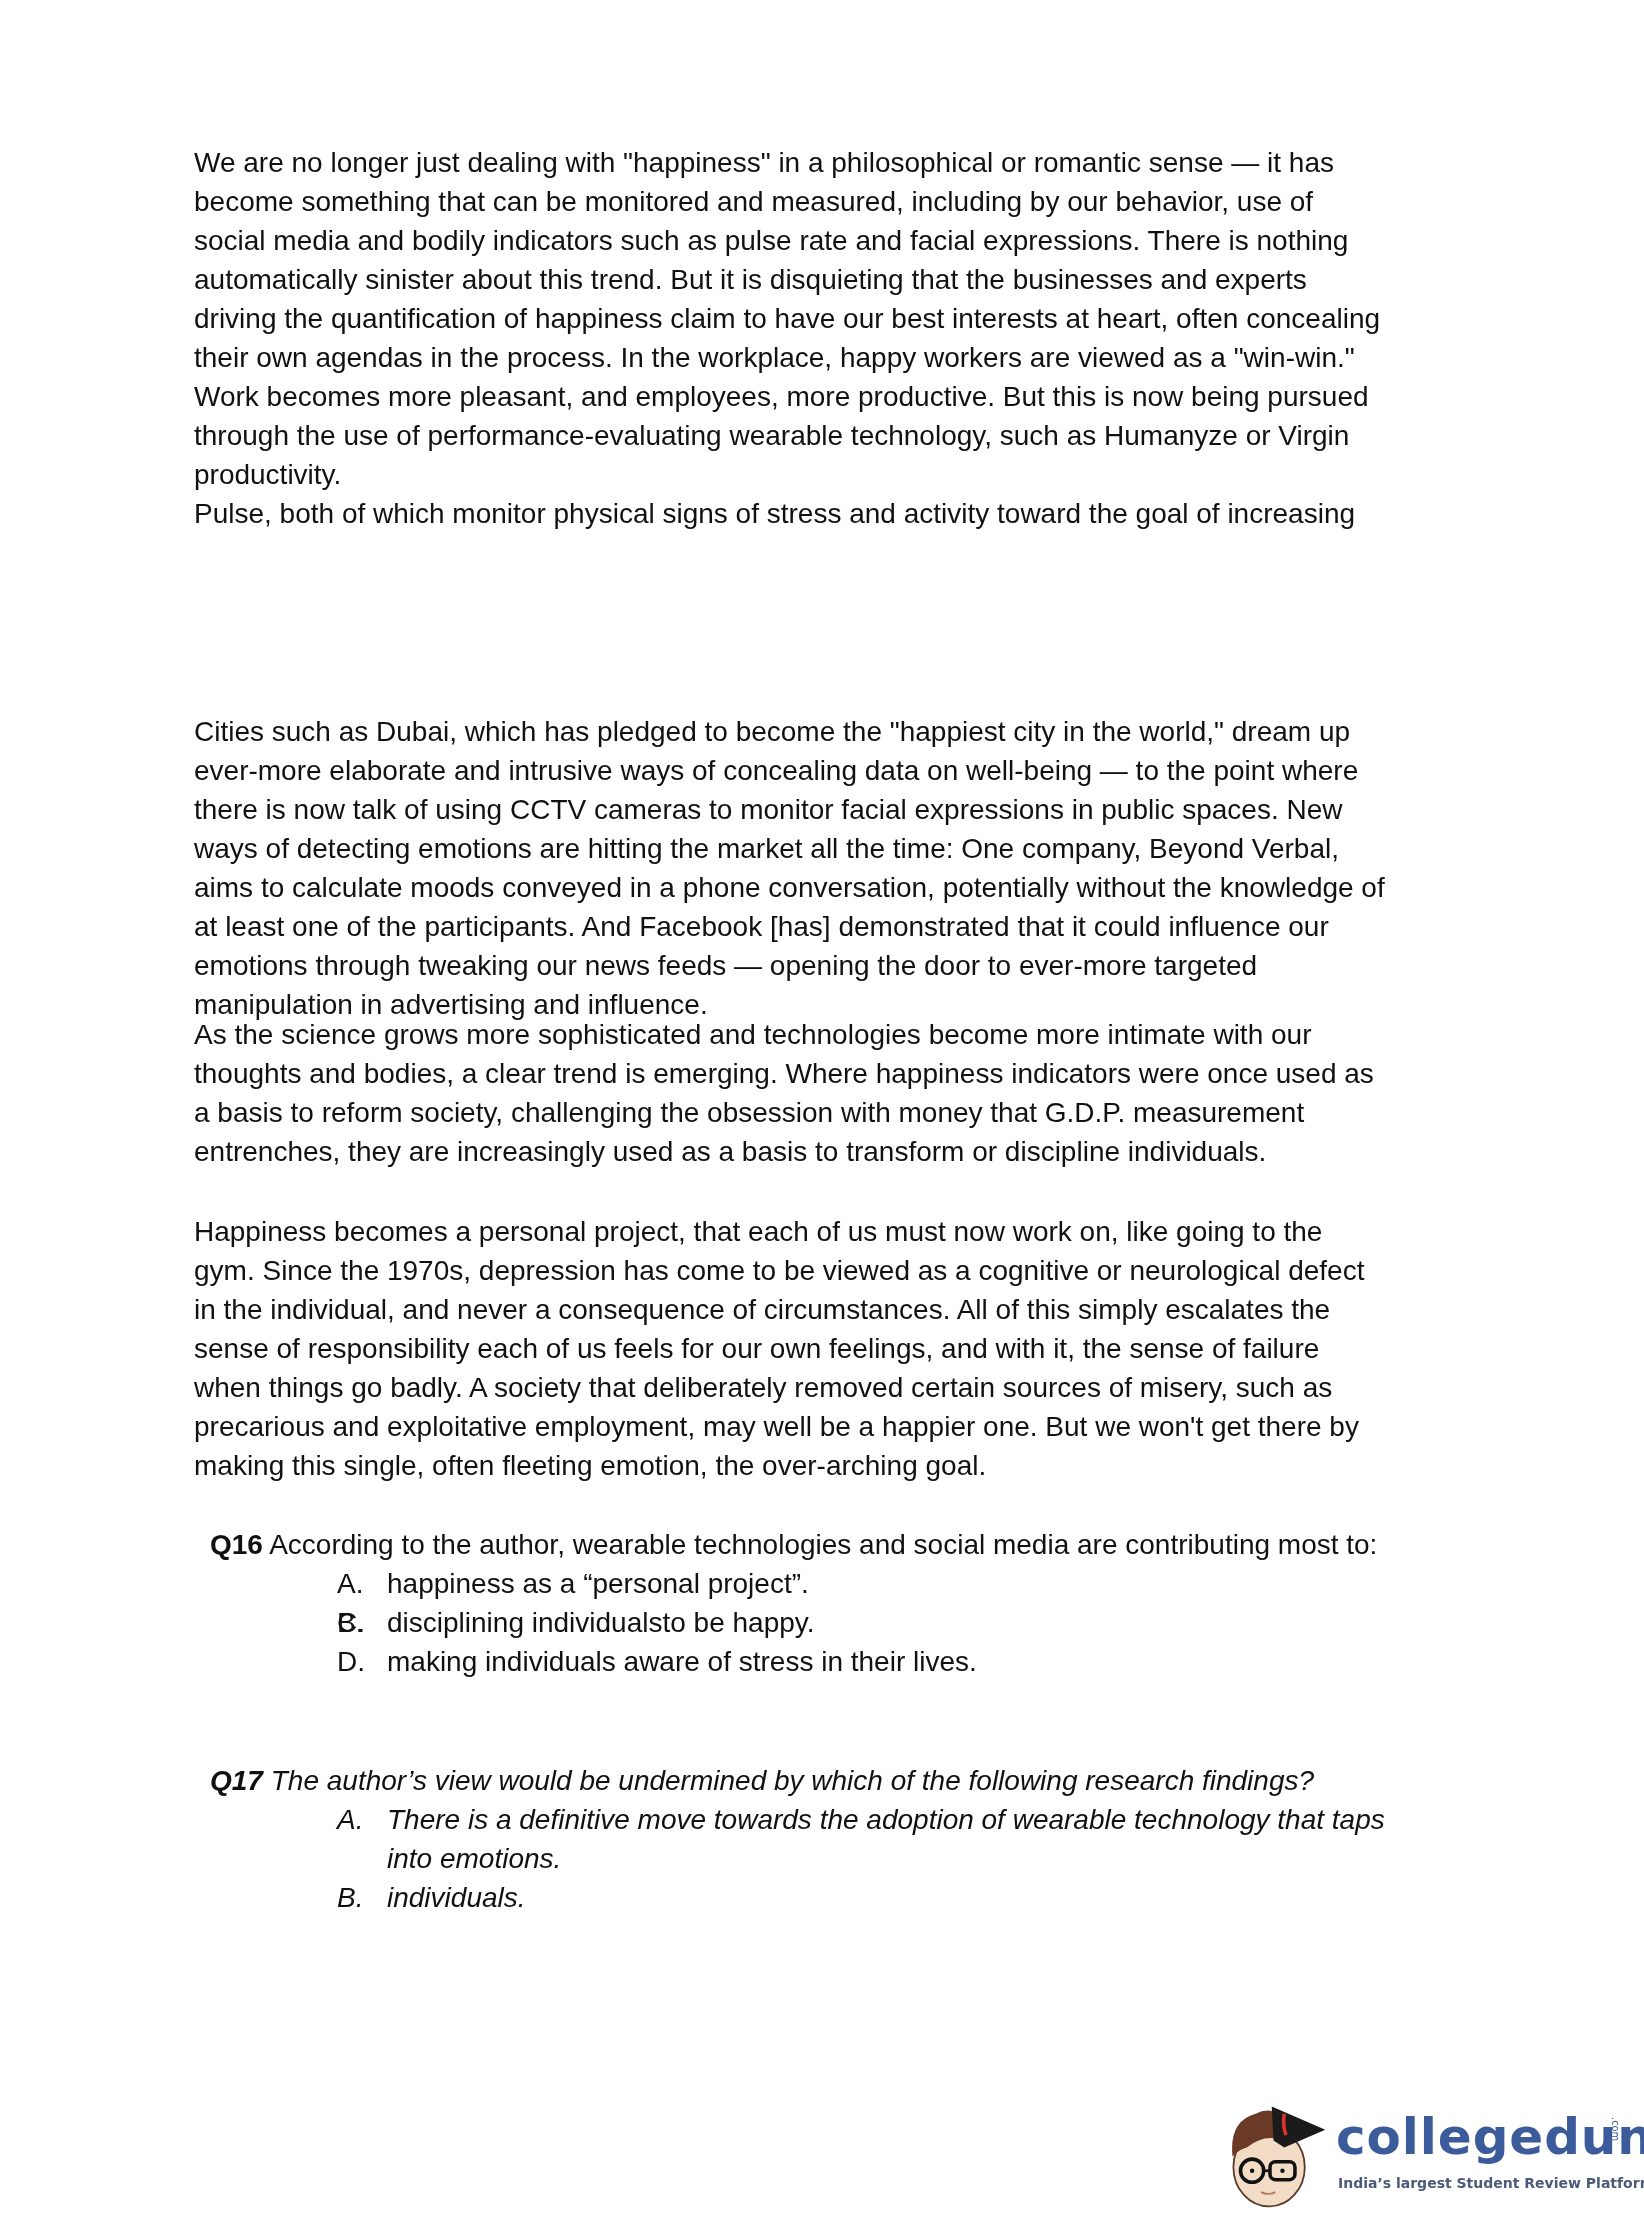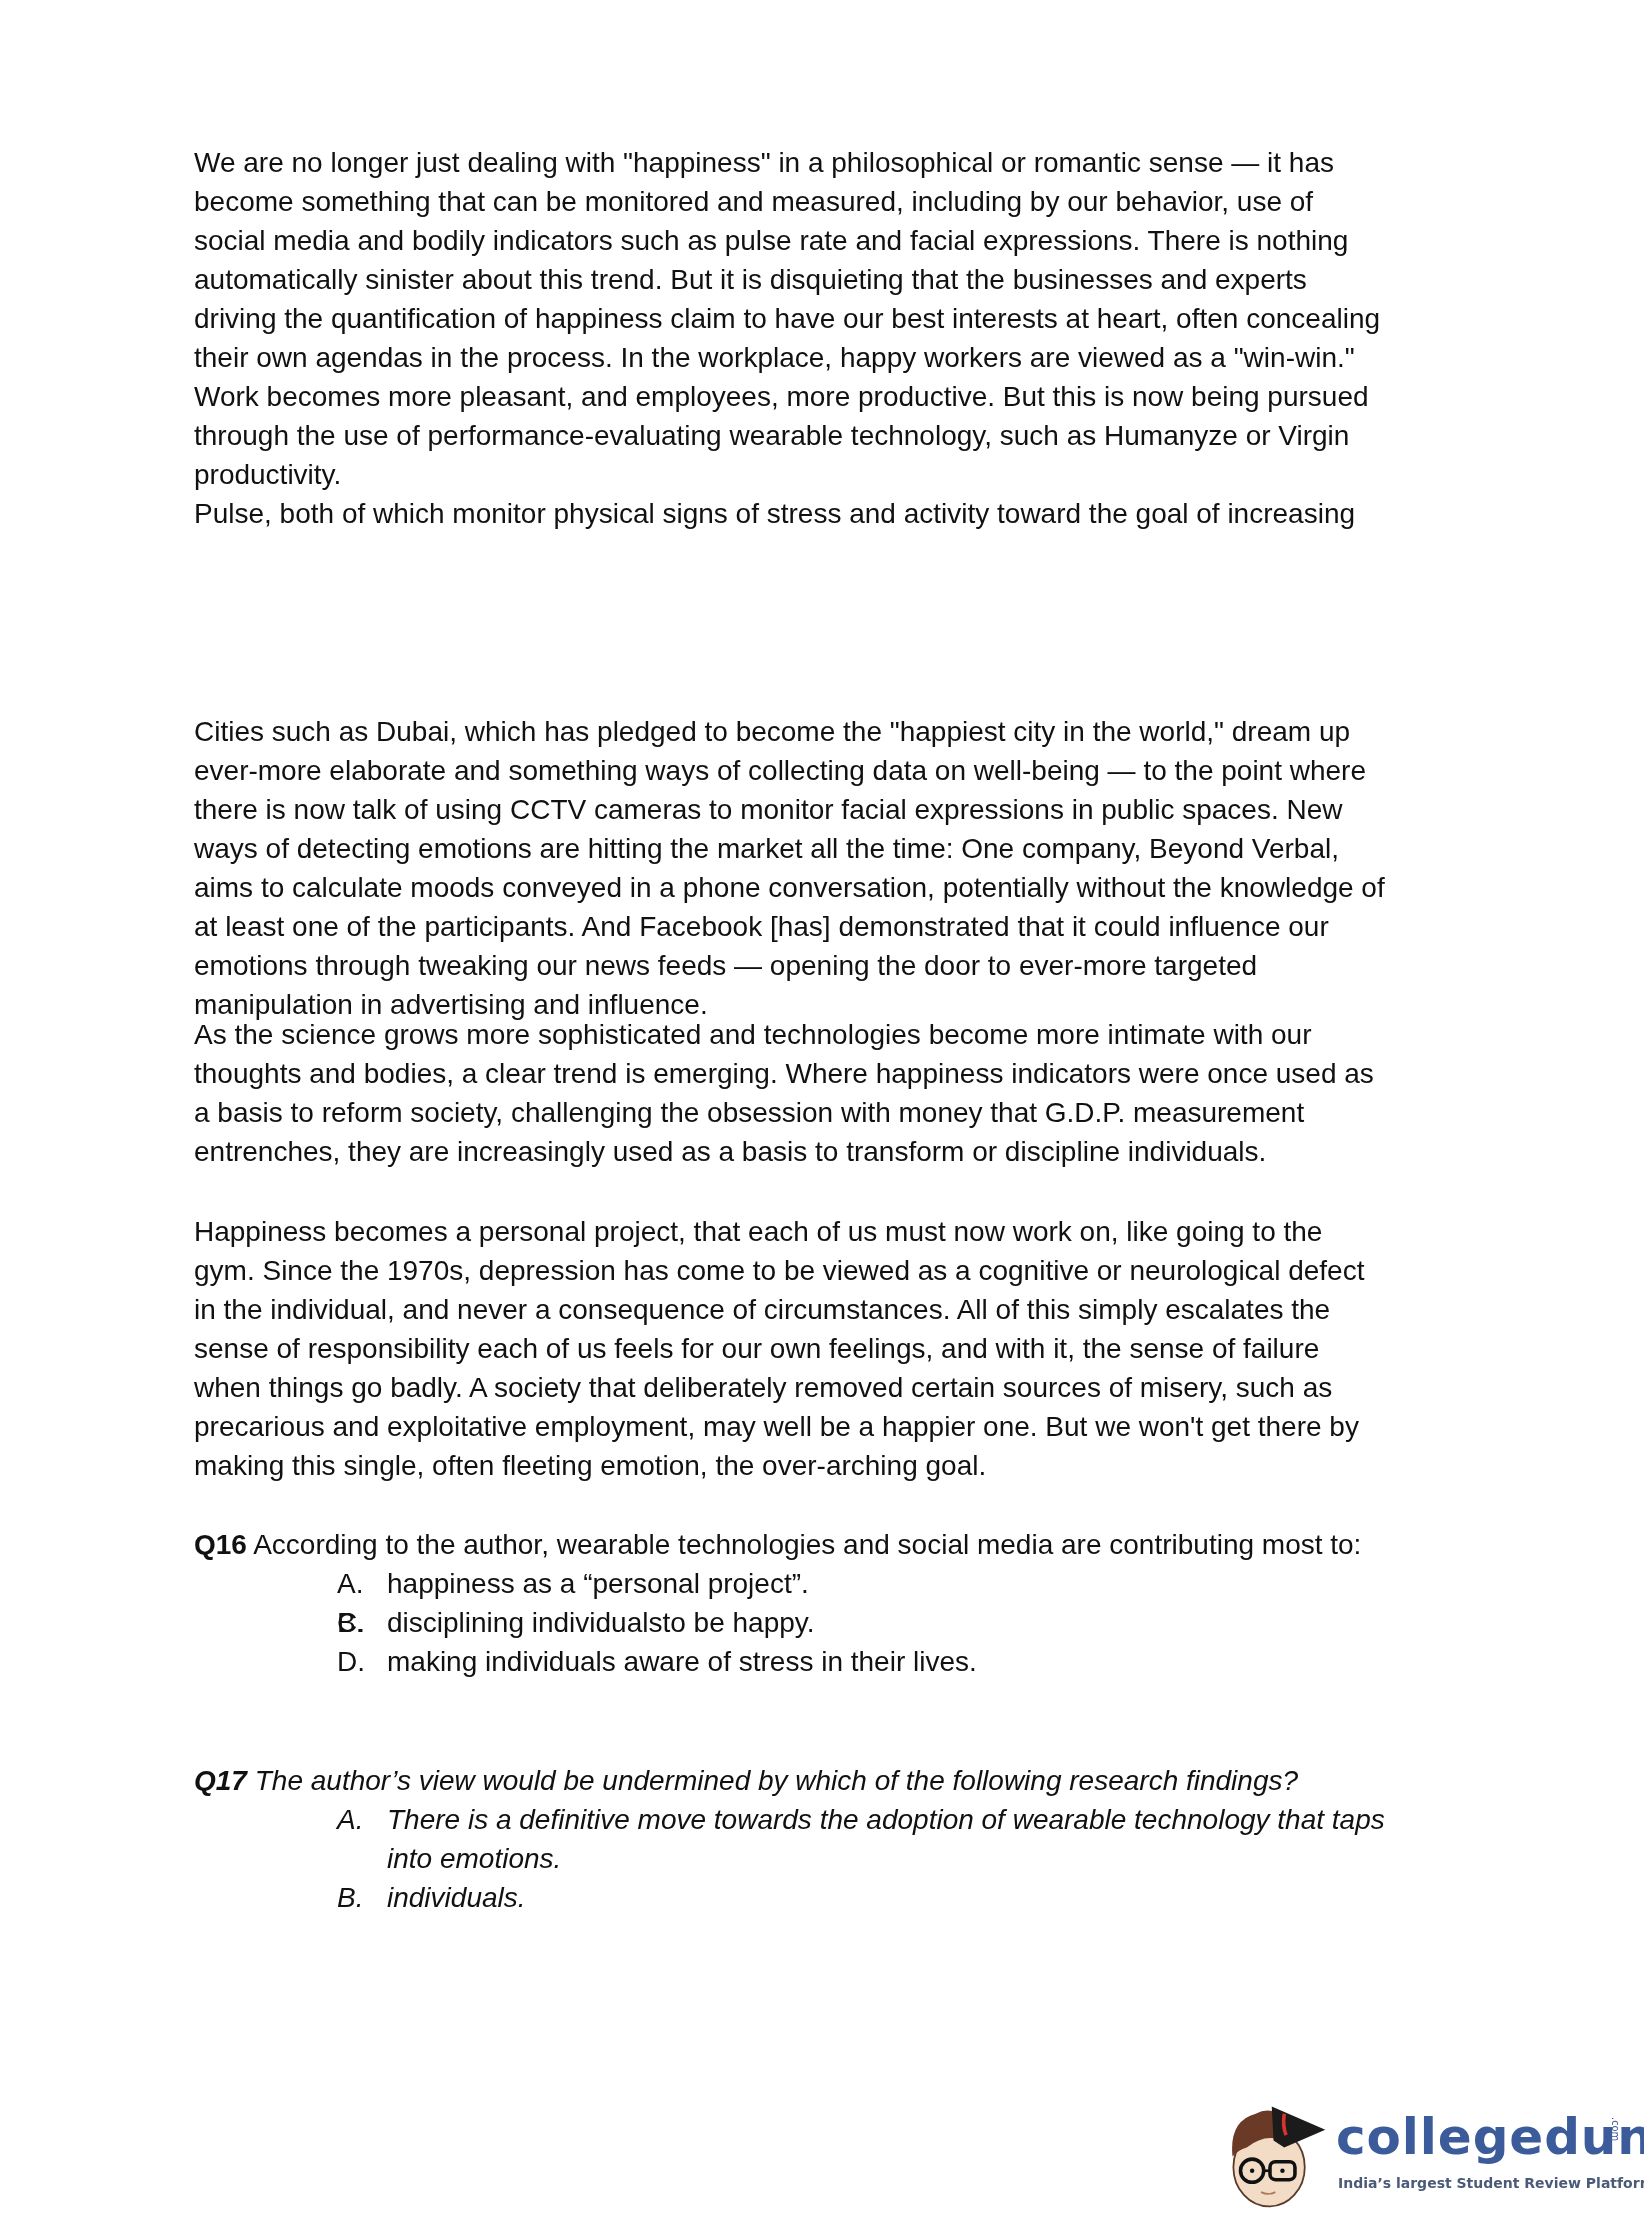--- a/index.html
+++ b/index.html
@@ -2,21 +2,21 @@
 <html style="font-size:14.3px"><head>
 <meta charset="utf-8">
 <style>
   html, body { margin: 0; padding: 0; background: #ffffff; }
   body { width: 1644px; height: 2217px; position: relative; overflow: hidden;
          font-family: "Liberation Sans", sans-serif; color: #111111; }
   .page { position: absolute; left: 0; top: 0; width: 1376px; height: 2217px; }
   .para { position: absolute; left: 194px; width: 1290px; }
   .line { display: block; font-size: 28px; line-height: 39px; white-space: nowrap; }
   .q { position: absolute; left: 194px; width: 1325px; }
-  .qnum { font-weight: bold; }
+  .qnum { font-weight: bold; margin-left: 16px; }
   .opts { margin: 0; padding: 0; list-style: none; }
   .opt { position: relative; padding-left: 193px; }
   .opt-letter { position: absolute; left: 143px; top: 0; font-size: 28px; line-height: 39px; }
   .logo { position: absolute; left: 1220px; top: 2094px; width: 412px; height: 116px; }
   .logo-word { position: absolute; left: 116px; top: 16px; font-family: "DejaVu Sans", sans-serif;
                font-weight: bold; font-size: 50px; color: #3b5b9a; letter-spacing: 0.9px; line-height: 54px; }
   .logo-com { position: absolute; left: 401px; top: 23px; font-size: 9.9px; color: #3b5b9a;
               transform: rotate(90deg); transform-origin: left top; font-family: "DejaVu Sans", sans-serif; }
   .logo-tag { position: absolute; left: 118px; top: 81px; font-family: "DejaVu Sans", sans-serif;
               font-weight: bold; font-size: 14px; color: #4a5a78; white-space: nowrap; }
@@ -35,21 +35,21 @@
     <span class="line">driving the quantification of happiness claim to have our best interests at heart, often concealing</span>
     <span class="line">their own agendas in the process. In the workplace, happy workers are viewed as a "win-win."</span>
     <span class="line">Work becomes more pleasant, and employees, more productive. But this is now being pursued</span>
     <span class="line">through the use of performance-evaluating wearable technology, such as Humanyze or Virgin</span>
     <span class="line">productivity.</span>
     <span class="line">Pulse, both of which monitor physical signs of stress and activity toward the goal of increasing</span>
   </div>
 
   <div class="para" style="top:664px;margin-top:48px;">
     <span class="line">Cities such as Dubai, which has pledged to become the "happiest city in the world," dream up</span>
-    <span class="line">ever-more elaborate and something ways of collecting data on well-being — to the point where</span>
+    <span class="line">ever-more elaborate and intrusive ways of concealing data on well-being — to the point where</span>
     <span class="line">there is now talk of using CCTV cameras to monitor facial expressions in public spaces. New</span>
     <span class="line">ways of detecting emotions are hitting the market all the time: One company, Beyond Verbal,</span>
     <span class="line">aims to calculate moods conveyed in a phone conversation, potentially without the knowledge of</span>
     <span class="line">at least one of the participants. And Facebook [has] demonstrated that it could influence our</span>
     <span class="line">emotions through tweaking our news feeds — opening the door to ever-more targeted</span>
     <span class="line">manipulation in advertising and influence.</span>
   </div>
 
   <div class="para" style="top:1015px;">
     <span class="line">As the science grows more sophisticated and technologies become more intimate with our</span>

